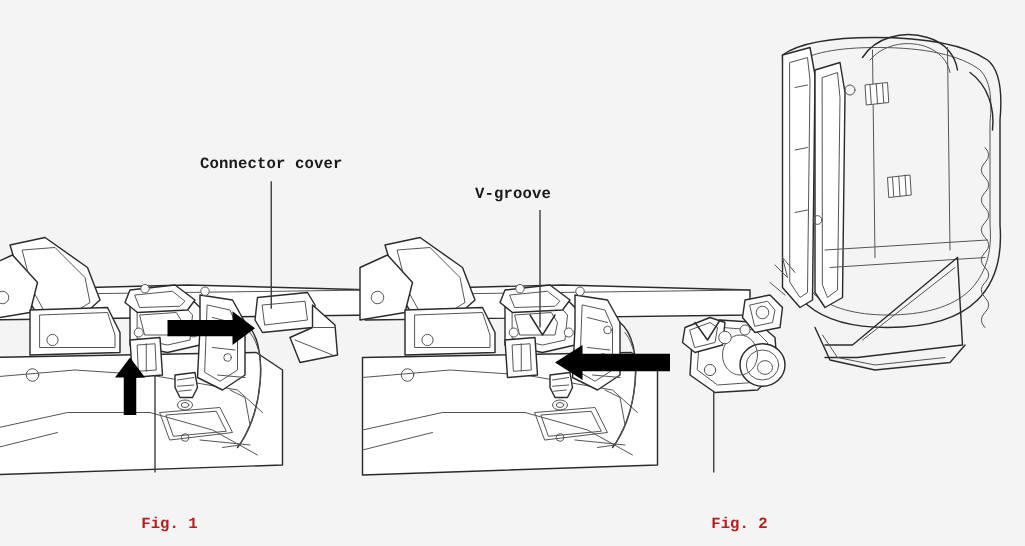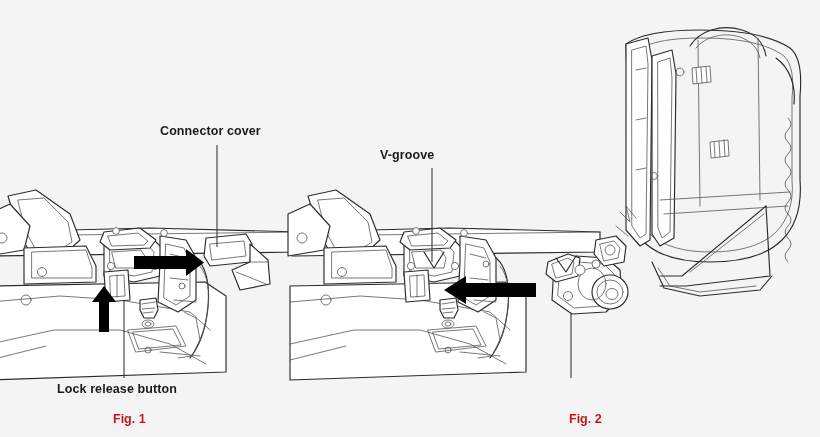--- a/index.html
+++ b/index.html
@@ -6,21 +6,21 @@
     margin: 0;
     padding: 0;
     background: #ffffff;
   }
   #page {
     position: relative;
     width: 820px;
     height: 437px;
     background: #f4f4f4;
     overflow: hidden;
-    font-family: Liberation Sans, sans-serif;
+    font-family: Liberation Mono, monospace;
   }
   .label {
     position: absolute;
     font-weight: bold;
     font-size: 12.5px;
     color: #1a1a1a;
     white-space: nowrap;
     letter-spacing: 0.1px;
   }
   .fig-label {
@@ -253,21 +253,20 @@
       <path class="lnT" d="M600,244 L614,241 L620,248 L618,258 L604,261 Z"></path>
       <circle class="fillwT" cx="610" cy="250" r="5"></circle>
 
       <path class="lnT" d="M620,212 L630,222 L626,206 L636,218"></path>
       <path class="lnT" d="M616,226 L628,236"></path>
     </g>
   </svg>
 
   <div class="label" style="left:160px; top:124px;">Connector cover</div>
 
-  <div class="label" style="left:57px; top:382px;">Lock release button</div>
 
   <div class="label" style="left:380px; top:148px;">V-groove</div>
 
 
   <div class="fig-label" style="left:113px; top:412px;">Fig. 1</div>
 
   <div class="fig-label" style="left:538px; top:412px;padding-left:31px;">Fig. 2</div>
 
 </div>
 

